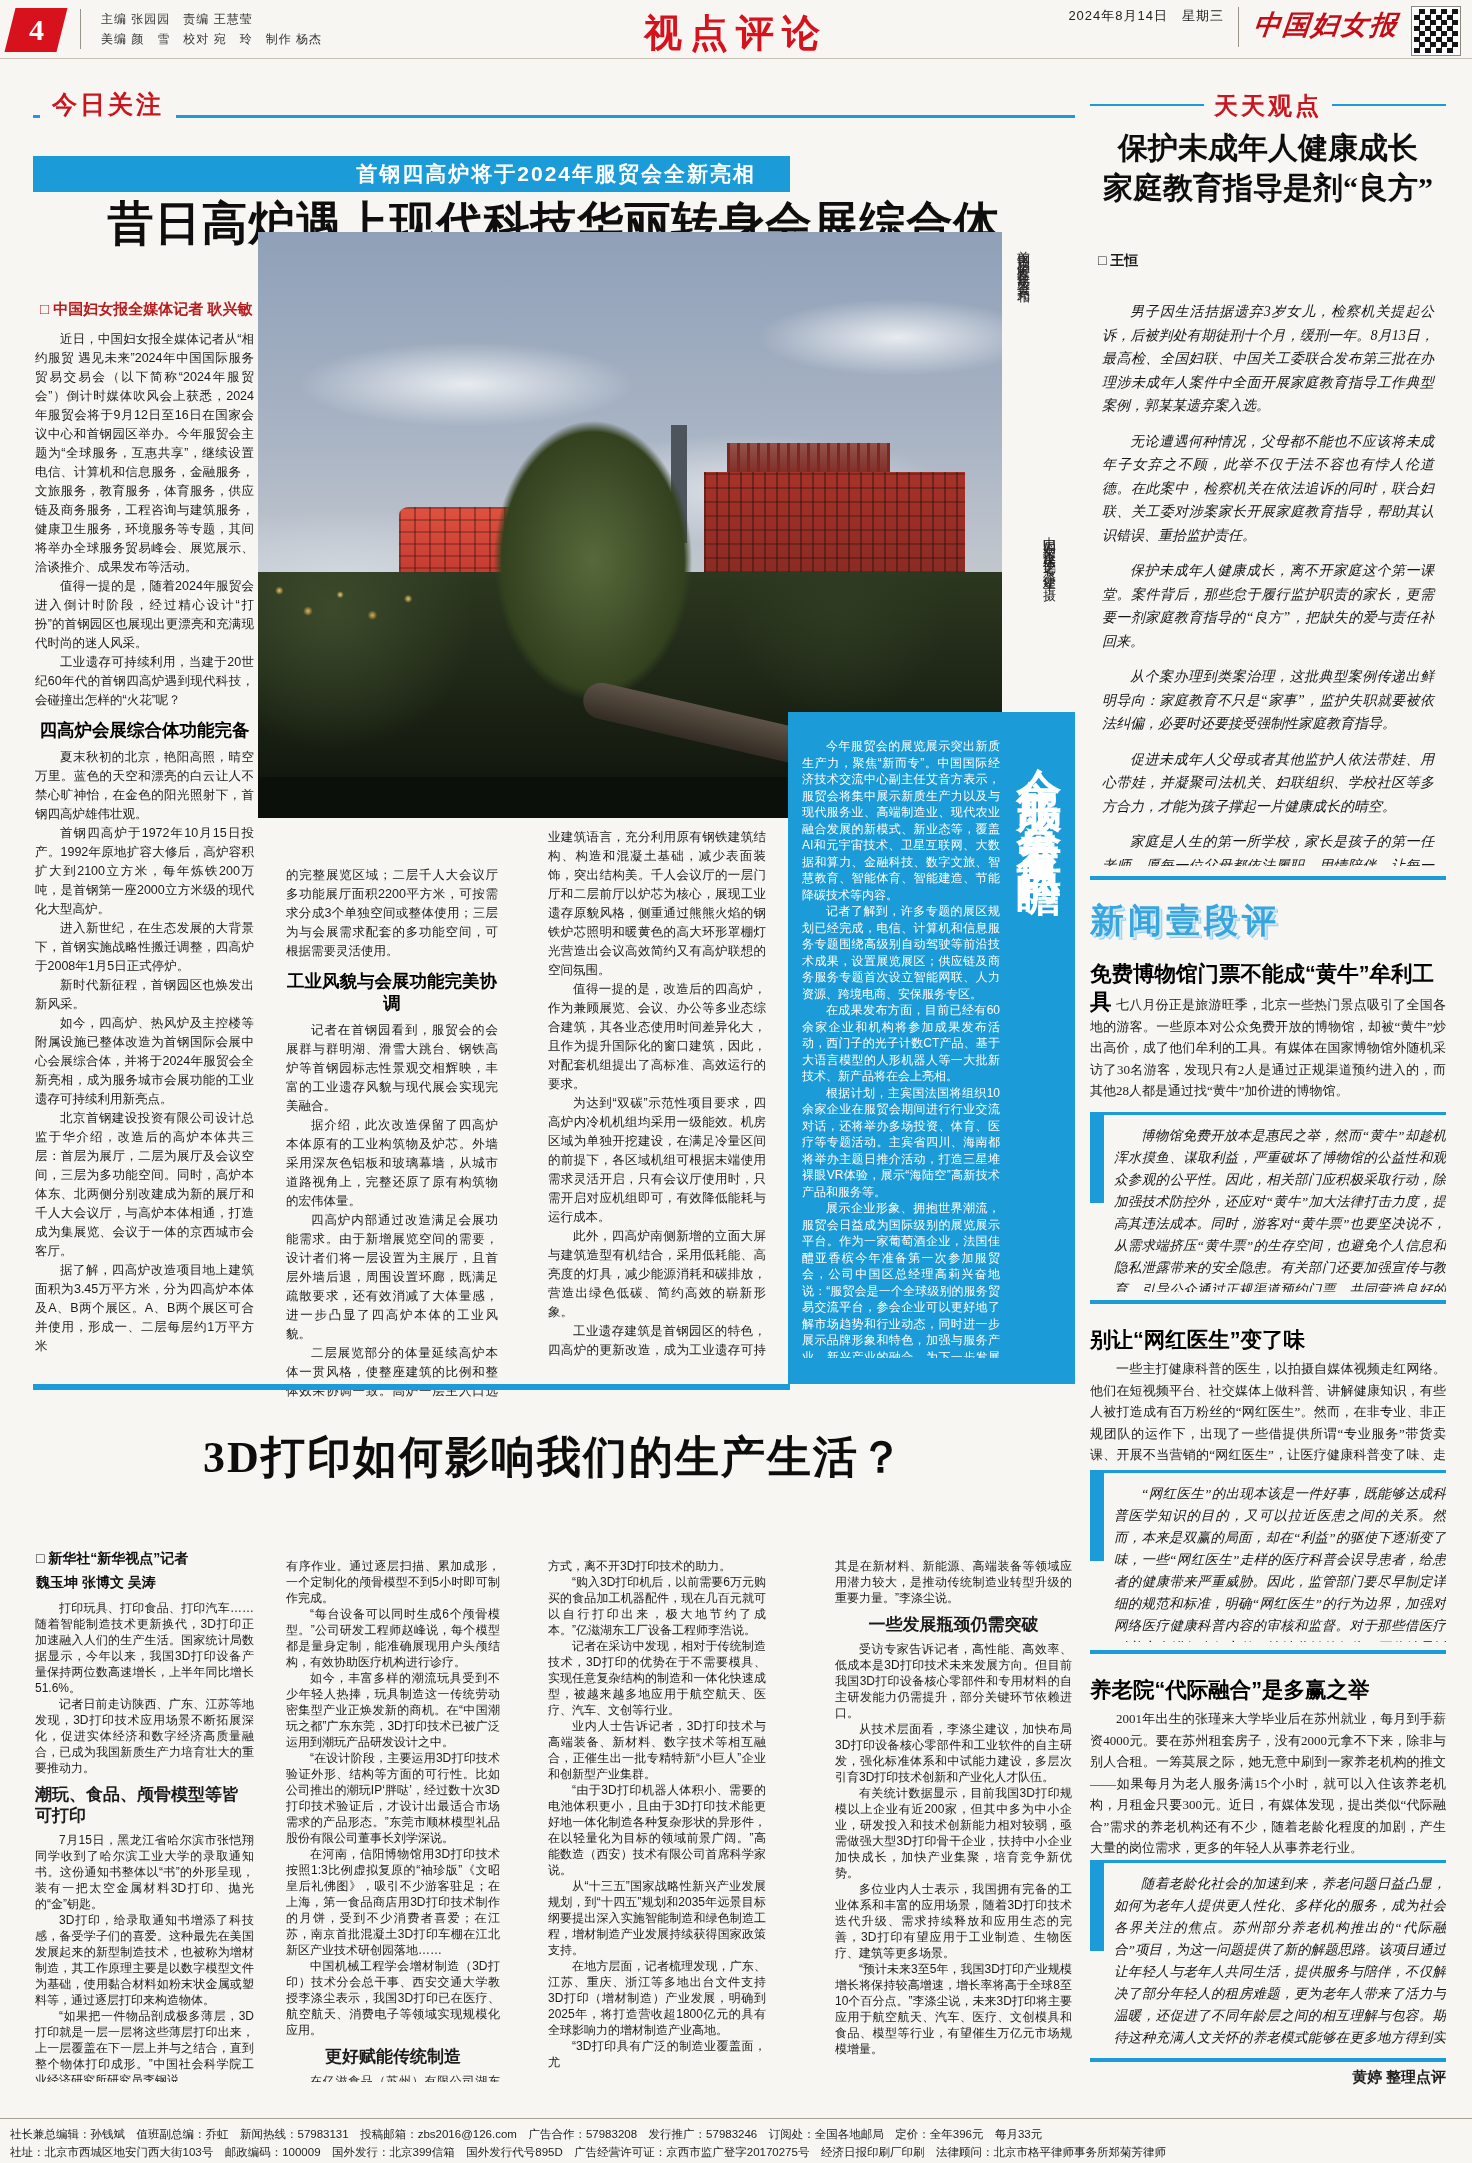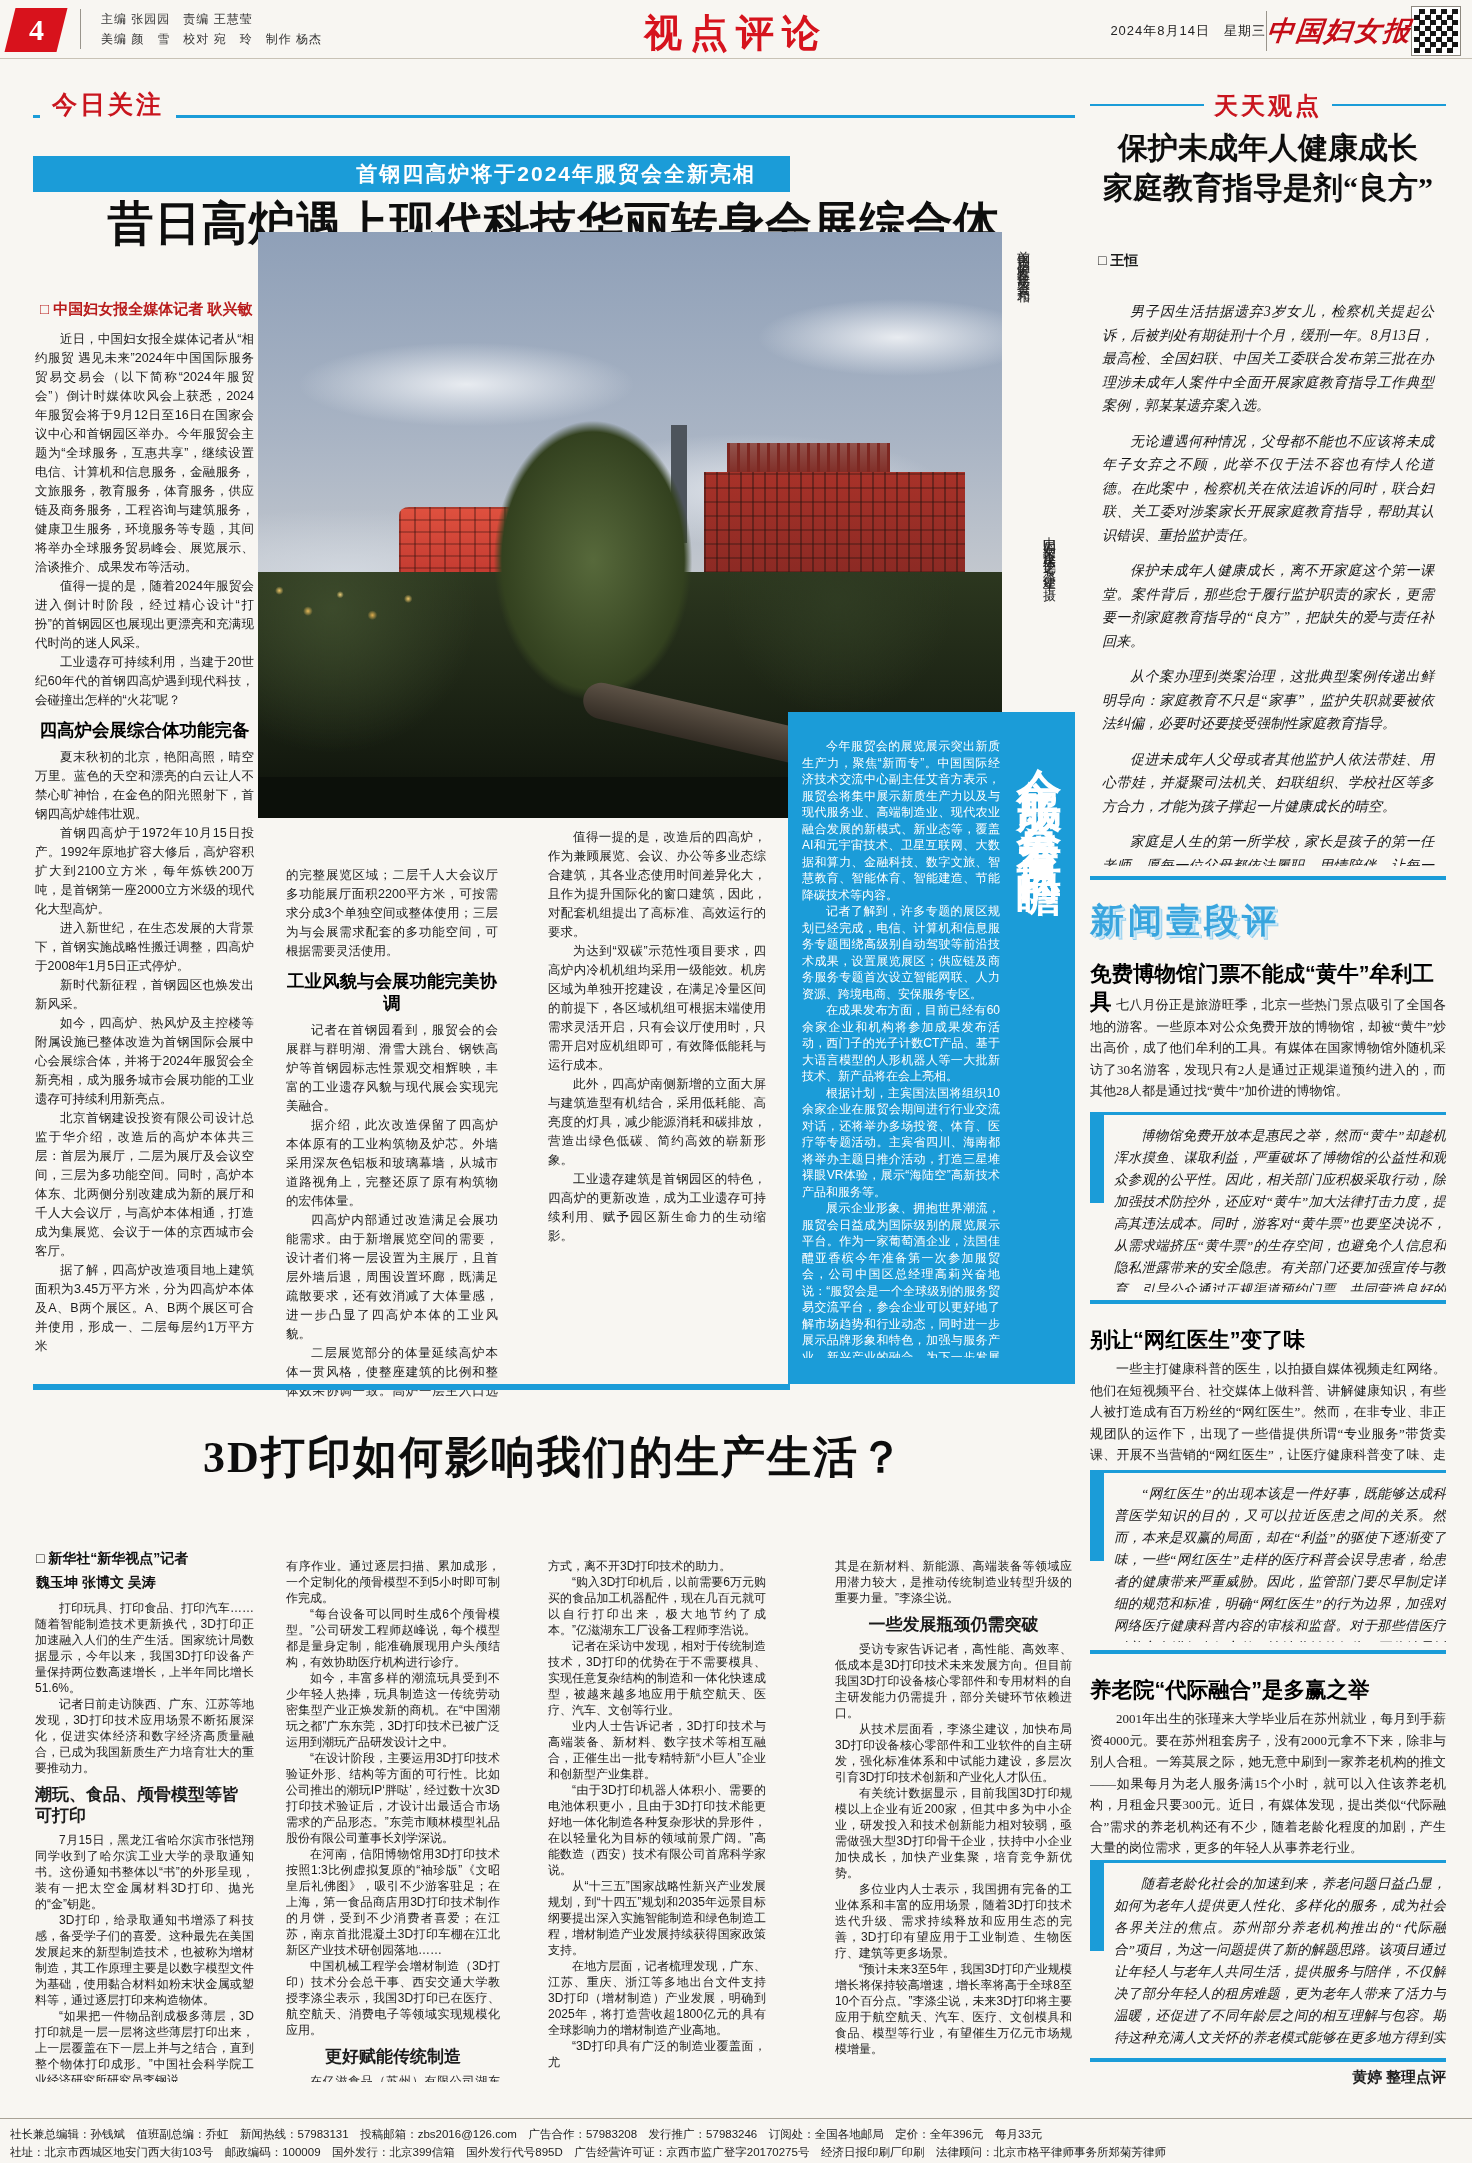--- a/index.html
+++ b/index.html
@@ -3,21 +3,21 @@
 <meta charset="utf-8">
 <style>
   html,body{margin:0;padding:0;}
   body{width:1472px;height:2163px;position:relative;background:#f8f6f2;font-family:"Liberation Sans",sans-serif;color:#1c1c1c;overflow:hidden;}
   .abs{position:absolute;}
   
   .badge{left:10px;top:8px;width:52px;height:44px;background:#d8121c;transform:skewX(-14deg);display:flex;align-items:center;justify-content:center;}
   .badge span{transform:skewX(14deg);color:#fff;font:900 30px "Liberation Serif",serif;}
   .credits{left:80px;top:9px;border-left:1px solid #9a958c;padding-left:20px;font-size:12px;line-height:20px;color:#333;letter-spacing:1px;}
   .mh-title{left:50%;top:8px;transform:translateX(-50%);color:#d6131d;font:900 38px "Liberation Serif",serif;letter-spacing:8px;}
-  .mh-right{right:12px;top:7px;display:flex;align-items:center;gap:0;}
+  .mh-right{right:12px;top:7px;display:flex;gap:14px;}
   .mh-date{font-size:13px;color:#222;letter-spacing:1px;}
   .mh-div{width:1px;height:40px;background:#9a958c;}
   .mh-logo{color:#c40d17;font:900 italic 27px "Liberation Serif",serif;transform:skewX(-6deg);letter-spacing:2px;white-space:nowrap;}
   .qr{width:44px;height:44px;background:repeating-conic-gradient(#161616 0% 25%,#fdfdfd 25% 50%);background-size:11px 11px;border:2px solid #fff;outline:1px solid #8d887f;}
   .mh-rule{left:0;top:58px;width:1472px;border-top:1px solid #c8c2b6;}
   
   .label-red{color:#c9151e;background:#f8f6f2;z-index:2;font:700 25px "Liberation Serif",serif;letter-spacing:3px;padding:0 12px;}
   .lbl-today{left:40px;top:88px;}
   .blue-rule-thin{height:3px;background:#1b9cd8;}
   .mr1{left:33px;top:115px;width:1042px;}
@@ -169,20 +169,21 @@
   <div class="abs col col-2">
     <p style="text-indent:0">的完整展览区域；二层千人大会议厅多功能展厅面积2200平方米，可按需求分成3个单独空间或整体使用；三层为与会展需求配套的多功能空间，可根据需要灵活使用。</p>
     <h3>工业风貌与会展功能完美协调</h3>
     <p>记者在首钢园看到，服贸会的会展群与群明湖、滑雪大跳台、钢铁高炉等首钢园标志性景观交相辉映，丰富的工业遗存风貌与现代展会实现完美融合。</p>
     <p>据介绍，此次改造保留了四高炉本体原有的工业构筑物及炉芯。外墙采用深灰色铝板和玻璃幕墙，从城市道路视角上，完整还原了原有构筑物的宏伟体量。</p>
     <p>四高炉内部通过改造满足会展功能需求。由于新增展览空间的需要，设计者们将一层设置为主展厅，且首层外墙后退，周围设置环廊，既满足疏散要求，还有效消减了大体量感，进一步凸显了四高炉本体的工业风貌。</p>
     <p>二层展览部分的体量延续高炉本体一贯风格，使整座建筑的比例和整体效果协调一致。高炉一层主入口选用仿铜不锈钢板材，顶棚采用仿铁锈色的铝合金格栅，近人尺度幕墙选用磨光金属板材，整体提升了建筑品质。</p>
 
   </div>
   <div class="abs col col-3">
+    <p style="text-indent:0">业建筑语言，充分利用原有钢铁建筑结构、构造和混凝土基础，减少表面装饰，突出结构美。千人会议厅的一层门厅和二层前厅以炉芯为核心，展现工业遗存原貌风格，侧重通过熊熊火焰的钢铁炉芯照明和暖黄色的高大环形罩棚灯光营造出会议高效简约又有高炉联想的空间氛围。</p>
     <p>值得一提的是，改造后的四高炉，作为兼顾展览、会议、办公等多业态综合建筑，其各业态使用时间差异化大，且作为提升国际化的窗口建筑，因此，对配套机组提出了高标准、高效运行的要求。</p>
     <p>为达到“双碳”示范性项目要求，四高炉内冷机机组均采用一级能效。机房区域为单独开挖建设，在满足冷量区间的前提下，各区域机组可根据末端使用需求灵活开启，只有会议厅使用时，只需开启对应机组即可，有效降低能耗与运行成本。</p>
     <p>此外，四高炉南侧新增的立面大屏与建筑造型有机结合，采用低耗能、高亮度的灯具，减少能源消耗和碳排放，营造出绿色低碳、简约高效的崭新形象。</p>
     <p>工业遗存建筑是首钢园区的特色，四高炉的更新改造，成为工业遗存可持续利用、赋予园区新生命力的生动缩影。</p>
   </div>
 
   <div class="abs bluebox">
     <div class="bb-body">
       <p>今年服贸会的展览展示突出新质生产力，聚焦“新而专”。中国国际经济技术交流中心副主任艾音方表示，服贸会将集中展示新质生产力以及与现代服务业、高端制造业、现代农业融合发展的新模式、新业态等，覆盖AI和元宇宙技术、卫星互联网、大数据和算力、金融科技、数字文旅、智慧教育、智能体育、智能建造、节能降碳技术等内容。</p>
       <p>记者了解到，许多专题的展区规划已经完成，电信、计算机和信息服务专题围绕高级别自动驾驶等前沿技术成果，设置展览展区；供应链及商务服务专题首次设立智能网联、人力资源、跨境电商、安保服务专区。</p>

